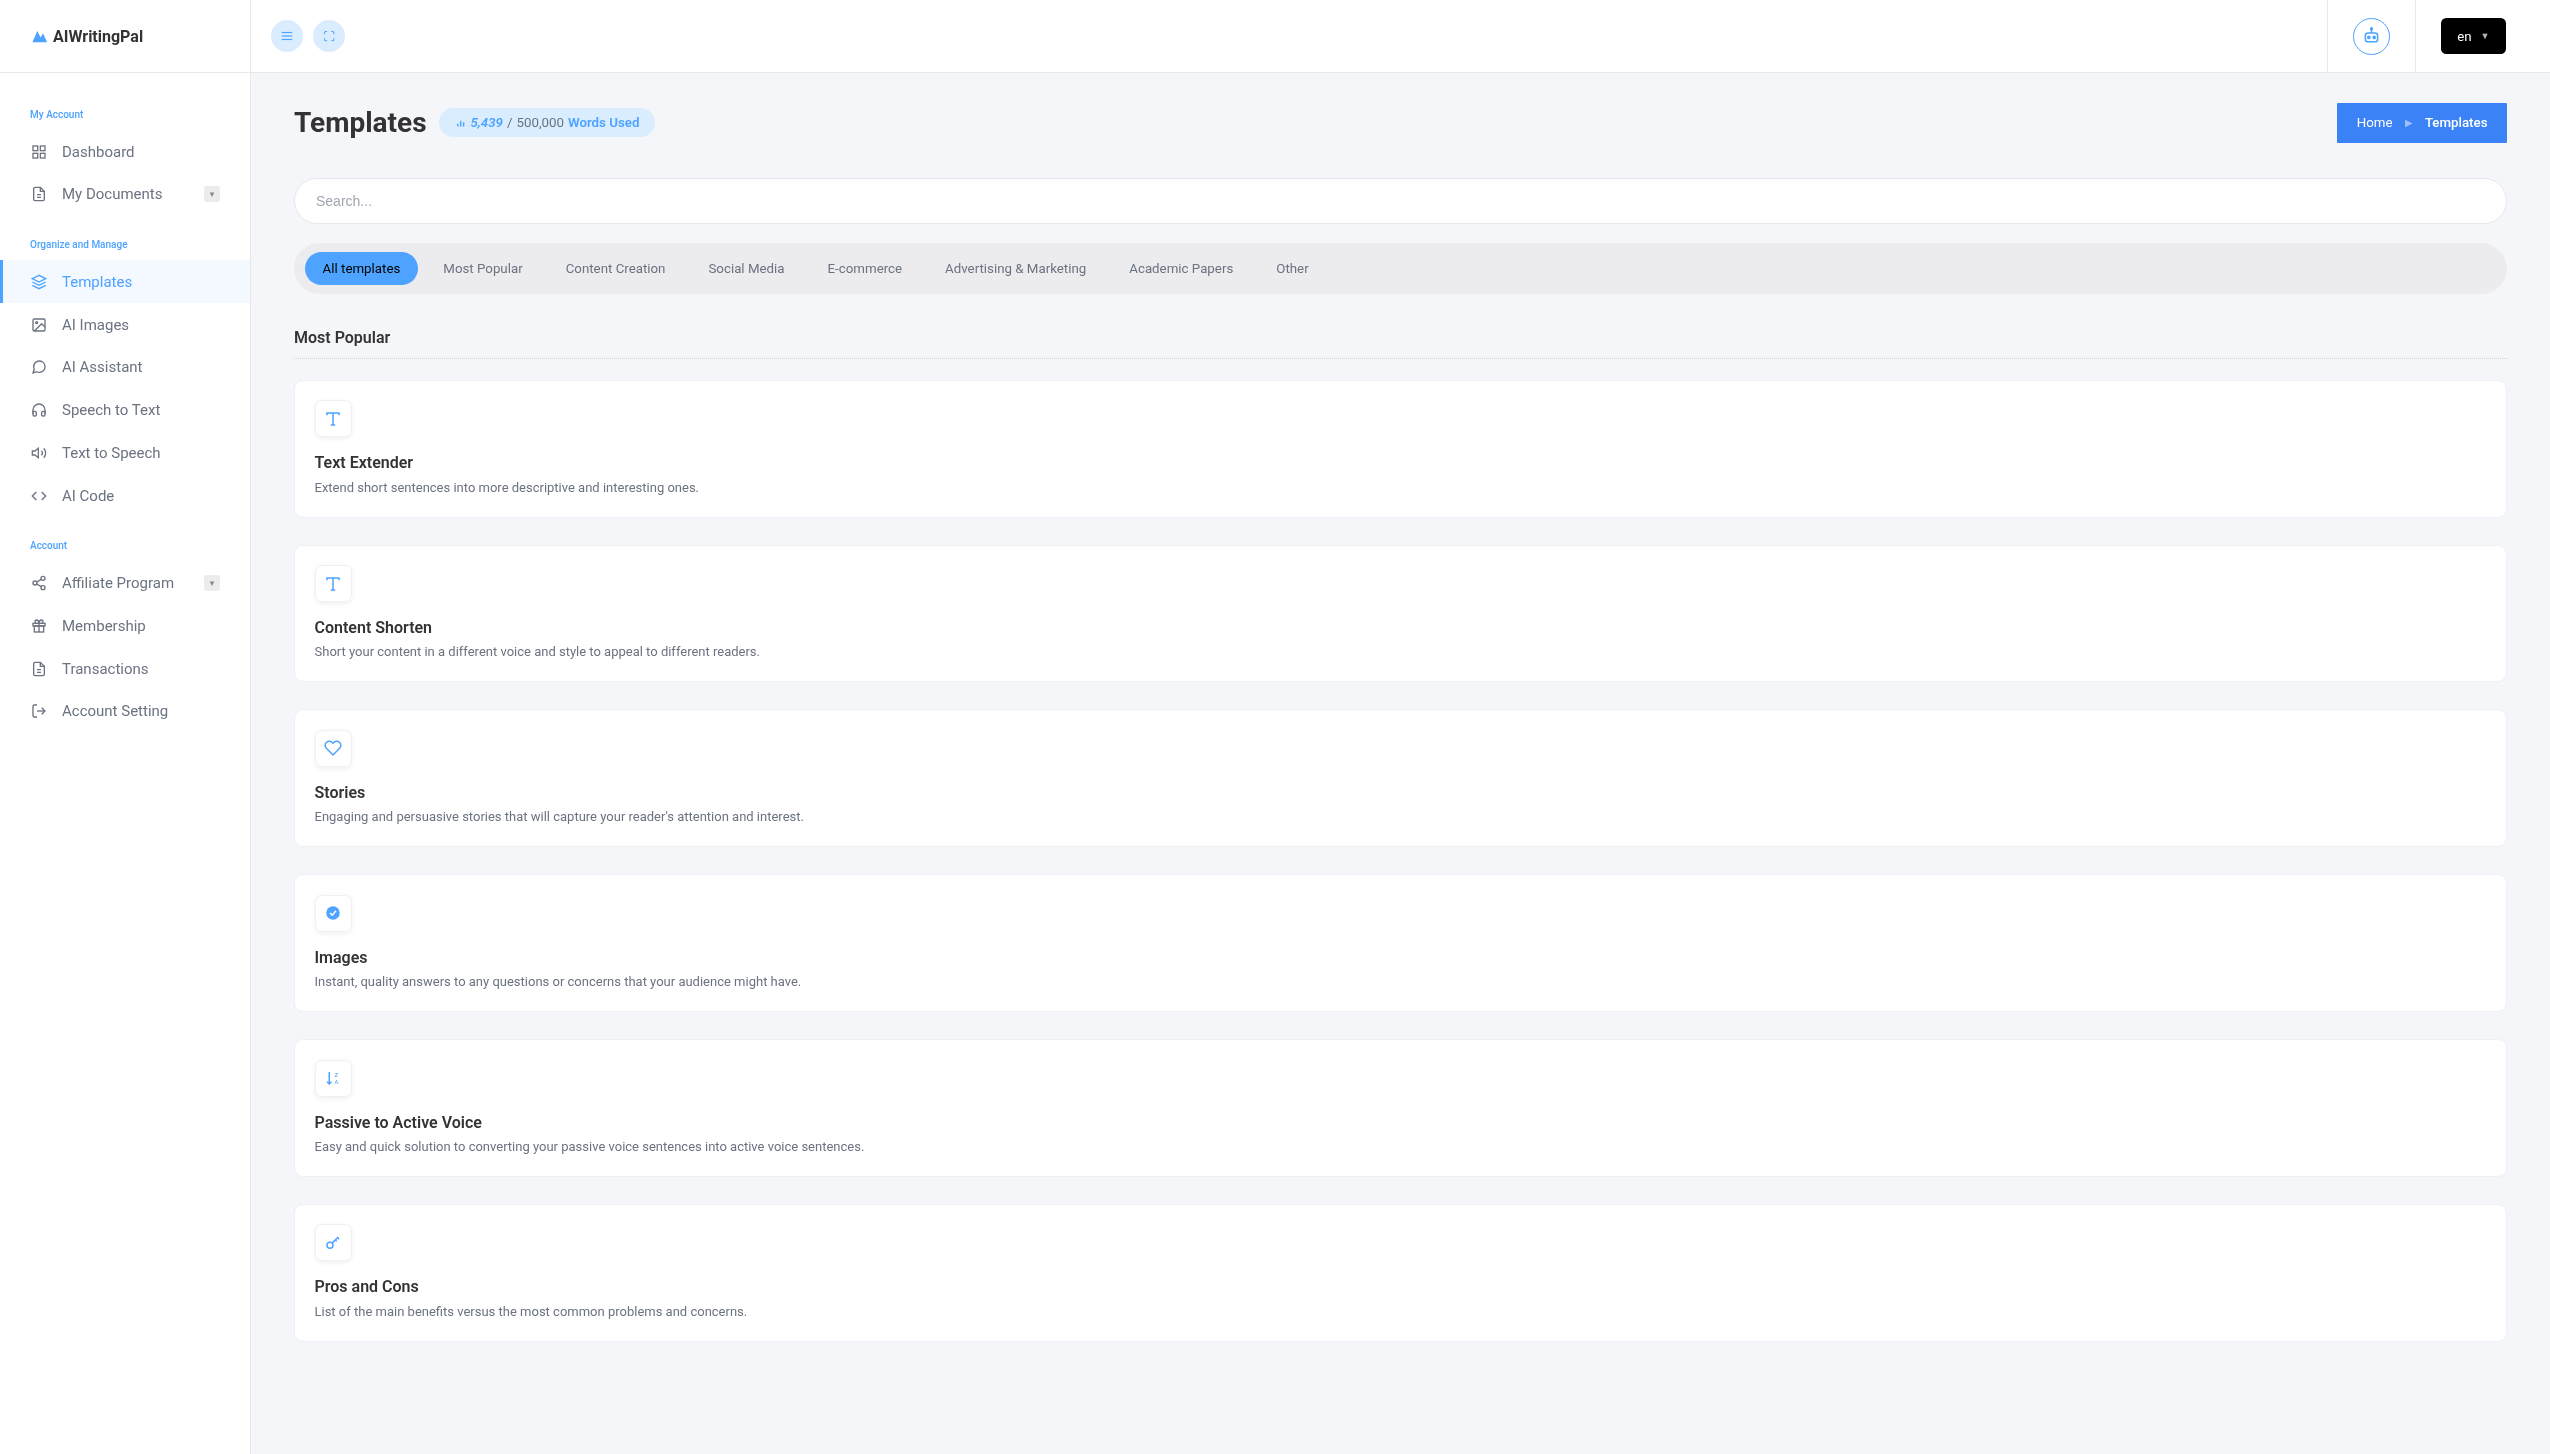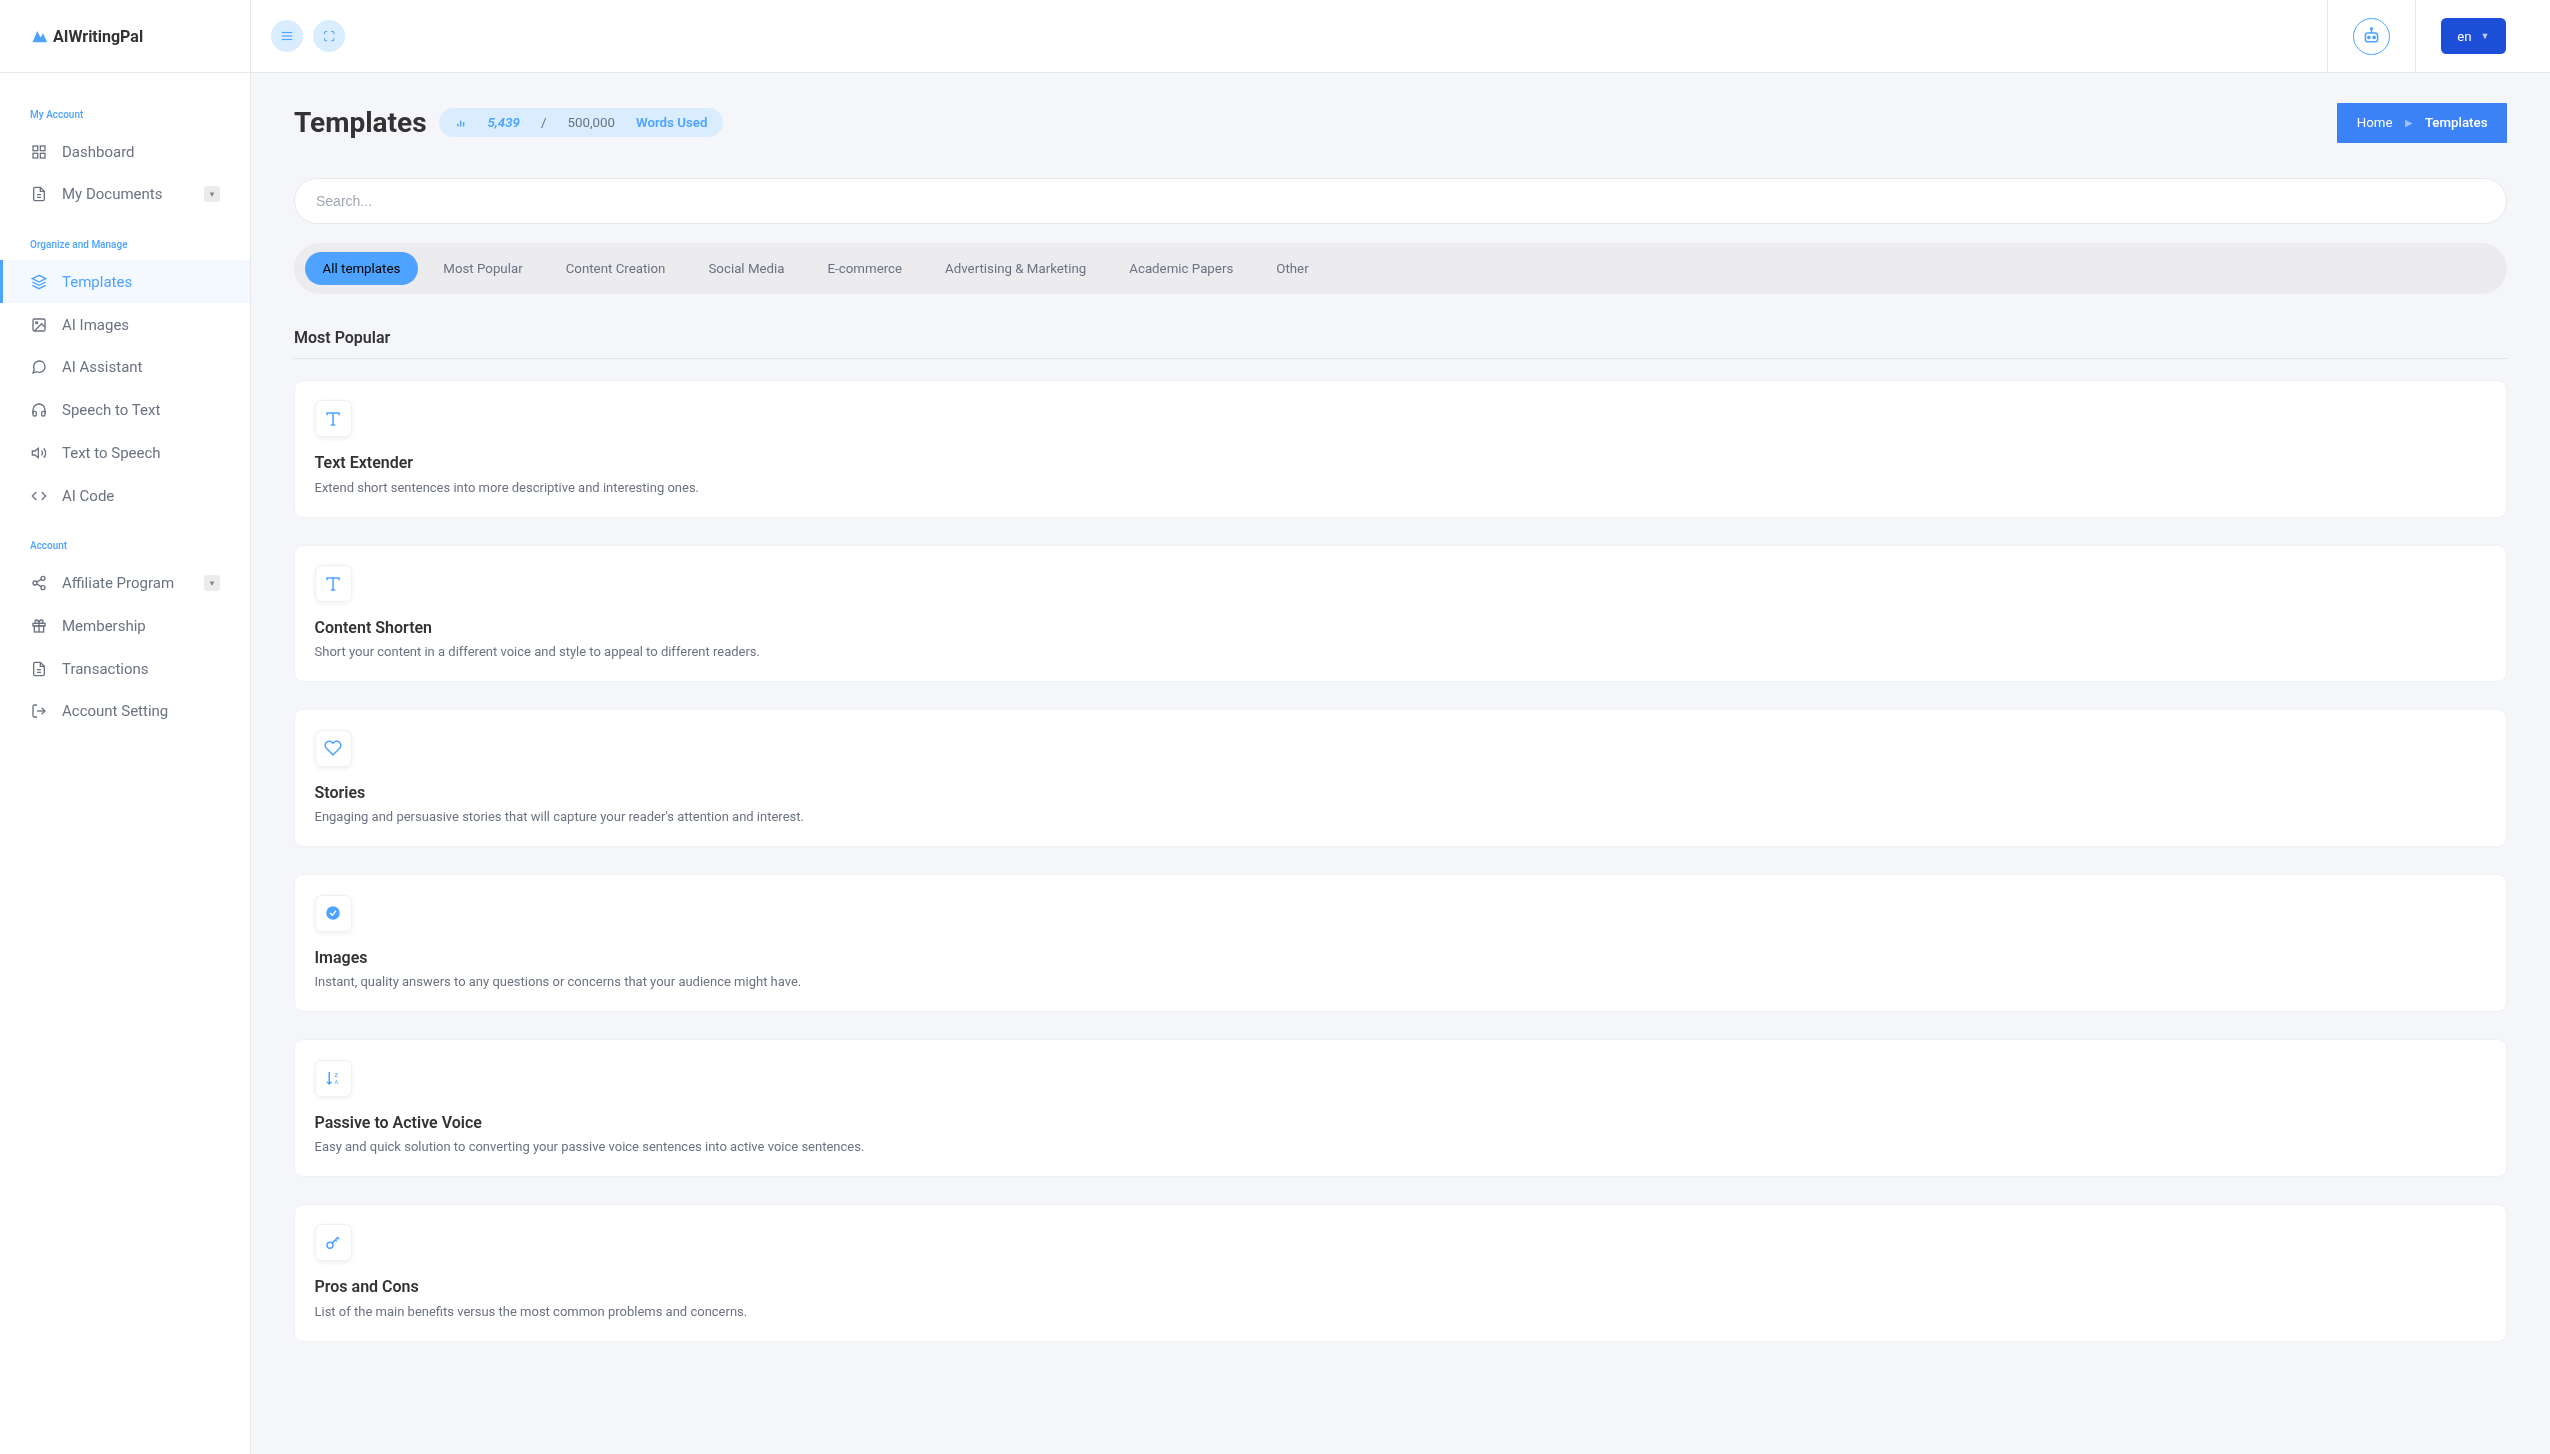--- a/index.html
+++ b/index.html
@@ -22,29 +22,29 @@
 .nav-chevron { width: 16px; height: 16px; background: #ececec; border-radius: 2.7px; display: flex; align-items: center; justify-content: center; margin-left: auto; font-size: 9px; color: #888; }
 
 
 .main { flex: 1; display: flex; flex-direction: column; }
 .topbar { height: 73px; background: #fff; border-bottom: 0.9px solid #e8e8e8; display: flex; align-items: center; padding: 0 19.5px; }
 .topbar-left { display: flex; gap: 10.6px; }
 .icon-btn { width: 32px; height: 32px; border-radius: 50%; background: #d9edff; display: flex; align-items: center; justify-content: center; cursor: pointer; color: #4da3ff; }
 .topbar-right { margin-left: auto; display: flex; align-items: center; gap: 0; }
 .topbar-section { height: 73px; display: flex; align-items: center; padding: 0 25px; border-left: 0.9px solid #e8e8e8; }
 .bot-icon { width: 37px; height: 37px; border: 1.8px solid #4da3ff; border-radius: 50%; display: flex; align-items: center; justify-content: center; color: #4da3ff; }
-.lang-btn { background: #1d4ed8; color: #fff; padding: 10.6px 16px; border-radius: 5.3px; display: flex; align-items: center; gap: 9px; cursor: pointer; font-size: 13.3px; }
+.lang-btn { background: #000000; color: #fff; padding: 10.6px 16px; border-radius: 5.3px; display: flex; align-items: center; gap: 9px; cursor: pointer; font-size: 13.3px; }
 .lang-btn .caret { font-size: 9px; opacity: 0.7; }
 
 
 .content { padding: 30px 43px; }
 .page-header { display: flex; align-items: center; justify-content: space-between; margin-bottom: 35px; }
 .page-header-left { display: flex; align-items: center; gap: 12.4px; }
 .page-title { font-size: 28px; font-weight: 700; color: #333; }
-.usage-pill { background: #d9edff; border-radius: 886px; padding: 7px 16px; display: flex; align-items: center; gap: 21px; color: #4da3ff; font-size: 13.3px; text-align: right; }
+.usage-pill { background: #d9edff; border-radius: 886px; padding: 7px 16px; display: flex; align-items: center; gap: 4px; color: #4da3ff; font-size: 13.3px; text-align: right; }
 .usage-used { font-style: italic; font-weight: 600; }
 .usage-sep { color: #6b7280; }
 .usage-total { color: #6b7280; }
 .usage-label { font-weight: 600; }
 .breadcrumb { background: #3b82f6; color: #fff; padding: 12.4px 19.5px; border-radius: 1px; display: flex; align-items: center; gap: 12.4px; font-size: 13.3px; }
 .breadcrumb .sep { opacity: 0.5; font-size: 9.8px; }
 .breadcrumb .current { font-weight: 500; }
 
 .search-box { width: 100%; background: #fff; border: 0.9px solid #e5e7eb; border-radius: 886px; padding: 14px 21px; font-size: 14px; color: #333; outline: none; margin-bottom: 19.5px; }
 .search-box::placeholder { color: #a0a6b1; }

